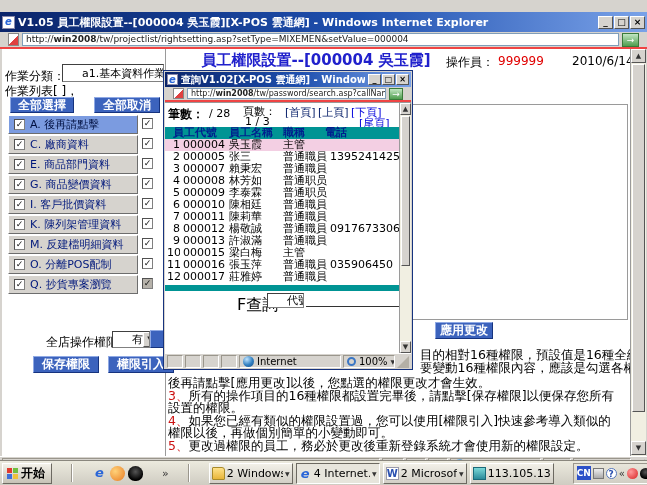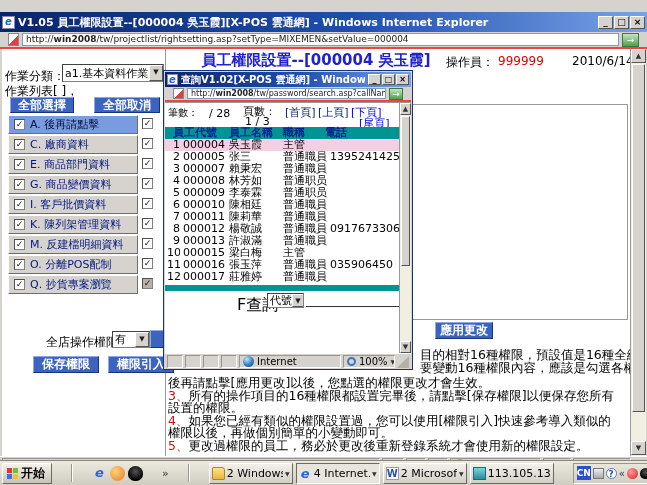--- a/index.html
+++ b/index.html
@@ -22,21 +22,21 @@
 .scell.grow{flex:1;}
 .globe{width:11px;height:11px;border-radius:50%;background:radial-gradient(circle at 35% 30%,#bfe4ff,#2f7ec0 55%,#1a4f86);flex:none;}
 .status-green{width:9px;height:9px;background:#3fae3f;border-radius:2px;}
 .mag{width:9px;height:9px;border:2px solid #3a76c4;border-radius:50%;flex:none;}
 .tinyarrow{font-size:6px;color:#333;}
 .grip{width:0;height:0;border-bottom:12px solid #b4b0a6;border-left:12px solid transparent;align-self:flex-end;}
 
 .cb{width:11px;height:11px;background:#fff;border:1px solid #808080;border-top-color:#505050;border-left-color:#505050;font-size:9px;line-height:9px;text-align:center;display:inline-block;color:#111;flex:none;}
 .graycb{background:#b6b2aa;}
 .bluebtn{background:#3c63bd;color:#fff;font-weight:bold;font-size:12px;text-align:center;border:1px solid #16337e;border-top-color:#8fa9e4;border-left-color:#8fa9e4;line-height:14px;overflow:hidden;white-space:nowrap;}
-.dd{background:#fff;border:1px solid #808080;border-top-color:#404040;border-left-color:#404040;display:flex;align-items:center;font-size:11px;padding-left:2px;overflow:hidden;white-space:nowrap;}
+.dd{background:#fff;border:1px solid #808080;border-top-color:#404040;border-left-color:#404040;display:flex;align-items:center;font-size:11px;padding-left:19px;overflow:hidden;white-space:nowrap;}
 .ddarrow{margin-left:auto;width:14px;align-self:stretch;background:#d6d3ce;border:1px solid;border-color:#fff #555 #555 #fff;font-size:7px;line-height:12px;text-align:center;color:#222;flex:none;}
 .vscroll{background:#f1efe2;border-left:1px solid #9a9a9a;}
 .sbtn{position:absolute;left:0;width:100%;height:14px;background:#d6d3ce;border:1px solid;border-color:#fff #555 #555 #fff;font-size:7px;text-align:center;line-height:12px;color:#333;}
 .sthumb{position:absolute;left:1px;right:1px;background:#d6d3ce;border:1px solid;border-color:#fff #555 #555 #fff;}
 
 #main-window{left:0;top:12px;width:647px;height:460px;}
 #mw-title{left:0;top:0;width:647px;height:20px;}
 #mw-addr{left:0;top:20px;width:647px;height:17px;}
 #mw-content{left:2px;top:37px;width:628px;height:407px;background:#fff;overflow:hidden;}
 #mw-scroll{left:630px;top:37px;width:16px;height:407px;}
@@ -66,21 +66,21 @@
 #help-main{position:absolute;left:166px;top:328px;}
 .hline{white-space:nowrap;font-size:12.5px;line-height:12.6px;height:12.6px;}
 .hnum{color:#cc1111;}
 
 #popup{left:163px;top:70px;width:250px;height:300px;background:#d6d3ce;border:1px solid #16337e;z-index:10;padding:1px;}
 #pp-title{height:15px;}
 #pp-title .ttext{font-size:10px;}
 #pp-addr{height:15px;}
 #pp-content{position:relative;background:#fff;height:251px;overflow:hidden;border-top:1px solid #999;}
 #pp-status{height:16px;}
-.count-label{position:absolute;left:3px;top:3px;font-weight:normal;font-size:10px;}
+.count-label{position:absolute;left:3px;top:3px;font-weight:bold;font-size:12px;}
 .count-value{position:absolute;left:44px;top:4px;font-size:11px;}
 .page-label{position:absolute;left:78px;top:1px;font-size:11px;}
 .page-value{position:absolute;left:80px;top:12px;font-size:11px;}
 .navlink{position:absolute;font-size:11px;}
 .nav-dim{color:#001a66;}
 .nav-act{color:#0000dd;}
 .nav0{left:120px;top:2px;}
 .nav1{left:153px;top:2px;}
 .nav2{left:186px;top:2px;}
 .nav3{left:194px;top:13px;}

